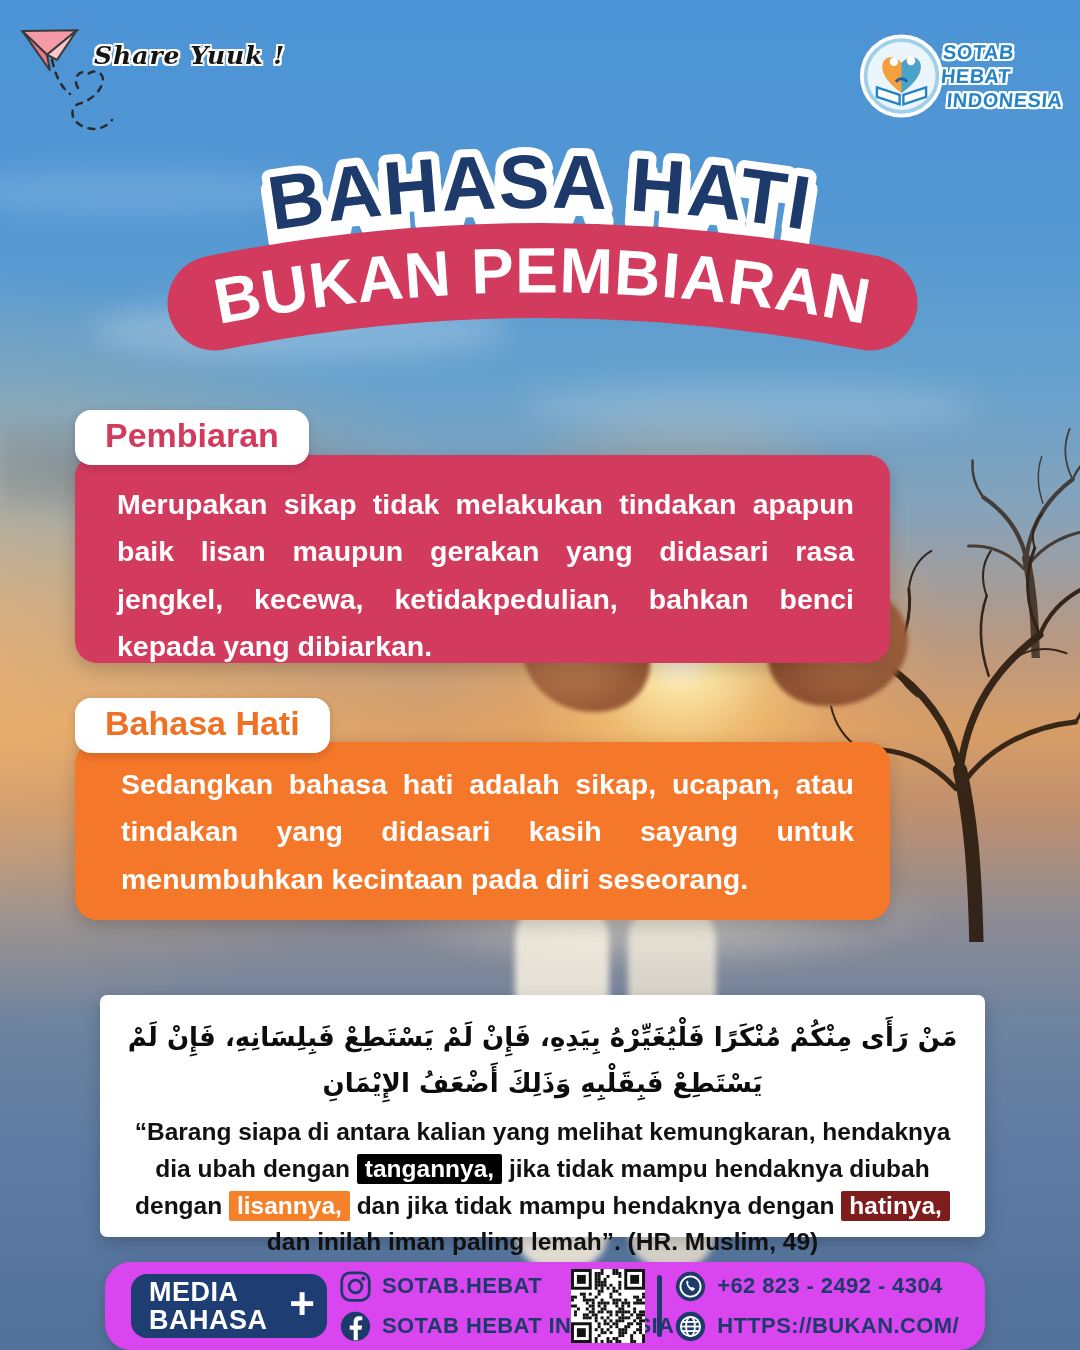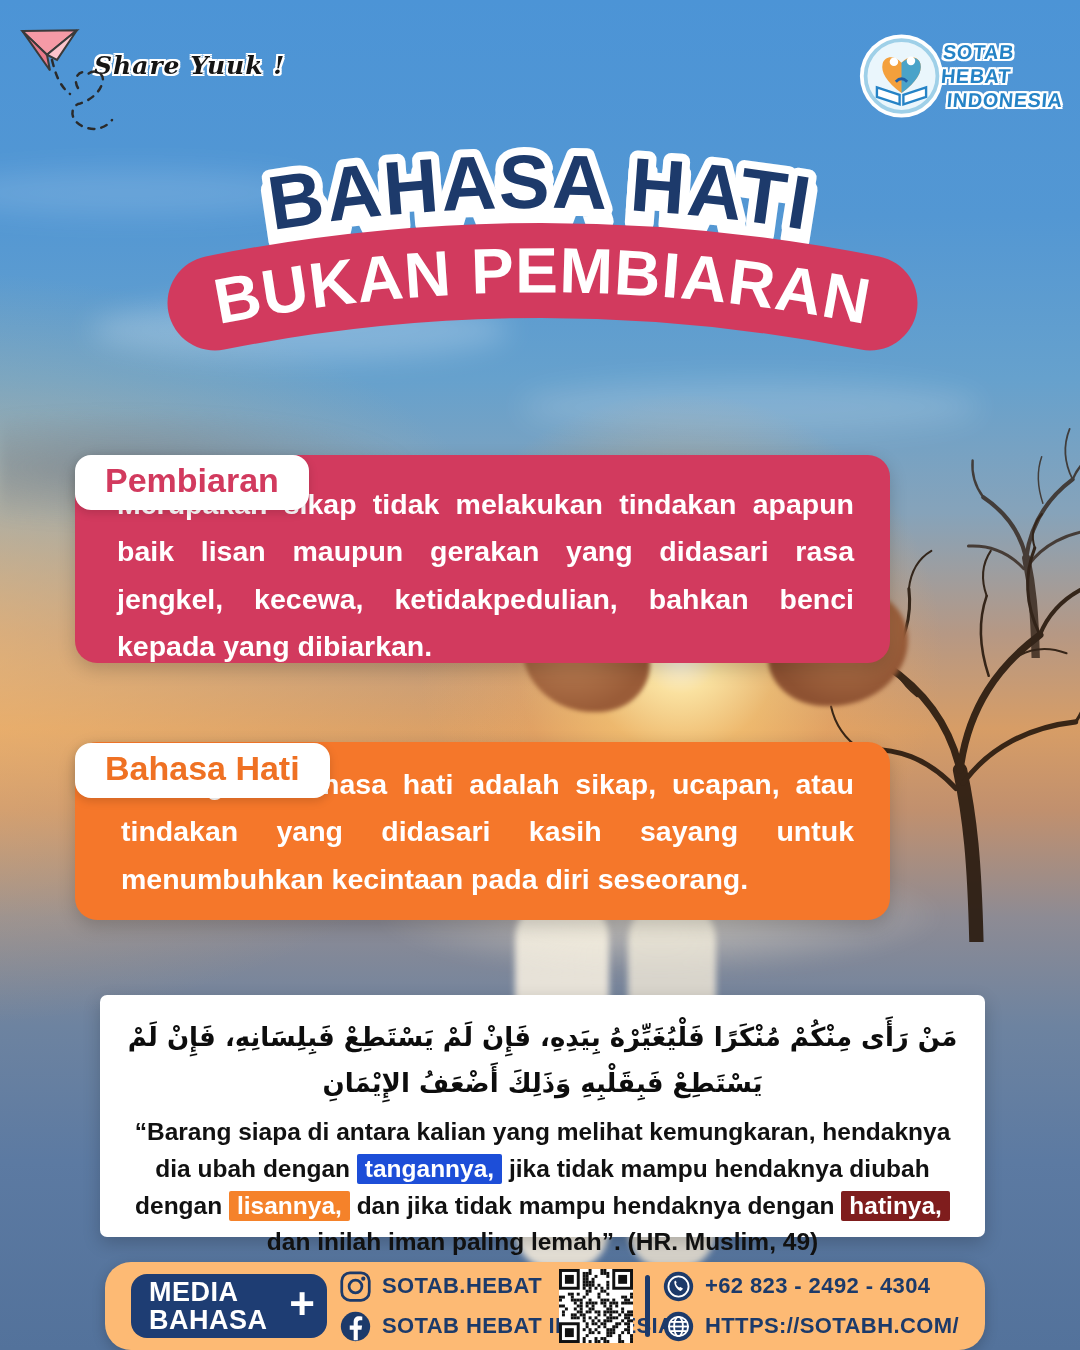--- a/index.html
+++ b/index.html
@@ -29,61 +29,61 @@
       background:radial-gradient(circle at 40% 35%, #c58a5c, #9a5c38 70%);}
   .hand-right{left:768px;top:586px;width:140px;height:120px;border-radius:54% 46% 58% 42%;
       background:radial-gradient(circle at 55% 35%, #bd7f52, #8e5232 70%);}
   .leg{position:absolute;z-index:2;filter:blur(3px);}
   .leg1{left:515px;top:898px;width:94px;height:372px;background:#e7e2d8;border-radius:40px;}
   .leg2{left:628px;top:900px;width:88px;height:370px;background:#d9d5cc;border-radius:40px;}
   .snow-glow{position:absolute;left:370px;top:856px;width:580px;height:120px;z-index:2;
       background:radial-gradient(ellipse at 50% 50%, rgba(255,248,225,.5), rgba(255,248,225,0) 70%);
       filter:blur(8px);}
   
-  .share{position:absolute;left:18px;top:8px;z-index:6;display:flex;align-items:flex-end;gap:4px;}
+  .share{position:absolute;left:18px;top:8px;z-index:6;display:flex;align-items:center;gap:4px;}
   .share-label{font-family:"DejaVu Serif",serif;font-style:italic;font-weight:bold;
       font-size:25px;color:#151515;margin-top:22px;letter-spacing:1px;
       text-shadow:-2px 0 #fff,2px 0 #fff,0 -2px #fff,0 2px #fff,-2px -2px #fff,2px 2px #fff,-2px 2px #fff,2px -2px #fff;}
   .plane-svg{width:72px;height:72px;}
   .trail-svg{position:absolute;left:40px;top:58px;width:90px;height:80px;z-index:6;}
   
   .logo{position:absolute;left:858px;top:30px;z-index:6;display:flex;align-items:center;gap:2px;}
   .logo-badge{width:92px;height:92px;}
   .logo-text{transform:skewX(-5deg);margin-left:-6px;}
   .logo-line{font-size:20px;font-weight:bold;letter-spacing:.5px;color:#2583c6;line-height:1.2;
       text-shadow:-2px 0 #fff,2px 0 #fff,0 -2px #fff,0 2px #fff,-2px -2px #fff,2px 2px #fff,-2px 2px #fff,2px -2px #fff;}
   .logo-line2{margin-left:8px;}
   
   .title-svg{position:absolute;left:0;top:0;width:1080px;height:420px;z-index:4;pointer-events:none;}
   .t1{font-family:"Liberation Sans",sans-serif;font-weight:bold;font-size:76px;letter-spacing:2px;}
   .t2{font-family:"Liberation Sans",sans-serif;font-weight:bold;font-size:64px;letter-spacing:1px;}
   
   .chip{position:absolute;z-index:6;background:#fff;border-radius:16px;padding:6px 30px 10px 30px;
-      font-size:34px;font-weight:bold;box-shadow:0 3px 10px rgba(0,0,0,.15);margin-top:45px;}
+      font-size:34px;font-weight:bold;box-shadow:0 3px 10px rgba(0,0,0,.15);}
   .chip-pink{left:75px;top:410px;color:#d23a5e;}
   .chip-orange{left:75px;top:698px;color:#ef7123;}
   .card{position:absolute;z-index:5;border-radius:22px;color:#fff;font-weight:bold;
       box-shadow:0 6px 18px rgba(0,0,0,.18);}
   .card-pink{left:75px;top:455px;width:815px;height:208px;background:#d23a5e;}
   .card-orange{left:75px;top:742px;width:815px;height:178px;background:#f5772a;}
   .card-body{font-size:28.5px;line-height:1.66;text-align:justify;text-align-last:left;}
   .card-pink .card-body{padding:26px 36px 0 42px;}
   .card-orange .card-body{padding:19px 36px 0 46px;}
   
   .hadith-card{position:absolute;left:100px;top:995px;width:885px;height:242px;z-index:5;
       background:#fff;border-radius:7px;box-shadow:0 6px 18px rgba(0,0,0,.2);}
   .arabic{direction:rtl;text-align:center;font-family:"DejaVu Sans",sans-serif;font-weight:bold;
       color:#0d0d0d;font-size:26px;line-height:1.75;padding:20px 26px 0 26px;white-space:nowrap;}
   .trans{margin:8px 28px 0 28px;text-align:center;color:#111;font-size:24.5px;font-weight:bold;line-height:1.5;}
   .hl{color:#fff;padding:1px 8px 2px 8px;border-radius:2px;}
-  .hl-red{background:#1d4ed8;}
+  .hl-red{background:#000000;}
   .hl-orange{background:#f5822a;}
   .hl-green{background:#7f1d1d;}
   
-  .footer{position:absolute;left:105px;top:1262px;width:880px;height:88px;z-index:6;background:#fdba74;
+  .footer{position:absolute;left:105px;top:1262px;width:880px;height:88px;z-index:6;background:#d946ef;
       border-radius:26px;display:flex;align-items:center;padding:0 26px;box-sizing:border-box;gap:12px;
       box-shadow:0 4px 14px rgba(0,0,0,.2);}
   .media-btn{position:relative;flex:0 0 196px;height:64px;background:#1e3d73;border-radius:16px;color:#fff;}
   .media-lines{position:absolute;left:18px;top:50%;transform:translateY(-50%);
       font-size:27px;font-weight:bold;line-height:1.05;letter-spacing:.5px;}
   .media-plus{position:absolute;right:12px;top:50%;transform:translateY(-54%);font-size:44px;font-weight:bold;}
   .soc-col{display:flex;flex-direction:column;gap:7px;flex:1 1 auto;min-width:0;}
   .soc-row{display:flex;align-items:center;gap:10px;}
   .soc-ic{width:33px;height:33px;flex:0 0 auto;}
   .soc-label{font-size:22px;font-weight:bold;color:#1c3a6a;letter-spacing:.4px;white-space:nowrap;}
@@ -462,18 +462,18 @@
       </div>
       <div class="soc-row">
         <svg class="soc-ic" viewBox="0 0 36 36">
           <circle cx="18" cy="18" r="16" fill="#1c3a6a"></circle>
           <circle cx="18" cy="18" r="10.5" fill="none" stroke="#ffffff" stroke-width="2"></circle>
           <ellipse cx="18" cy="18" rx="4.8" ry="10.5" fill="none" stroke="#ffffff" stroke-width="2"></ellipse>
           <line x1="8" y1="18" x2="28" y2="18" stroke="#ffffff" stroke-width="2"></line>
           <line x1="9.5" y1="13" x2="26.5" y2="13" stroke="#ffffff" stroke-width="2"></line>
           <line x1="9.5" y1="23" x2="26.5" y2="23" stroke="#ffffff" stroke-width="2"></line>
         </svg>
-        <span class="soc-label">HTTPS://SOTABH.COM/</span>
+        <span class="soc-label">HTTPS://BUKAN.COM/</span>
       </div>
     </div>
   </div>
 
 </div>
 
 </body></html>

